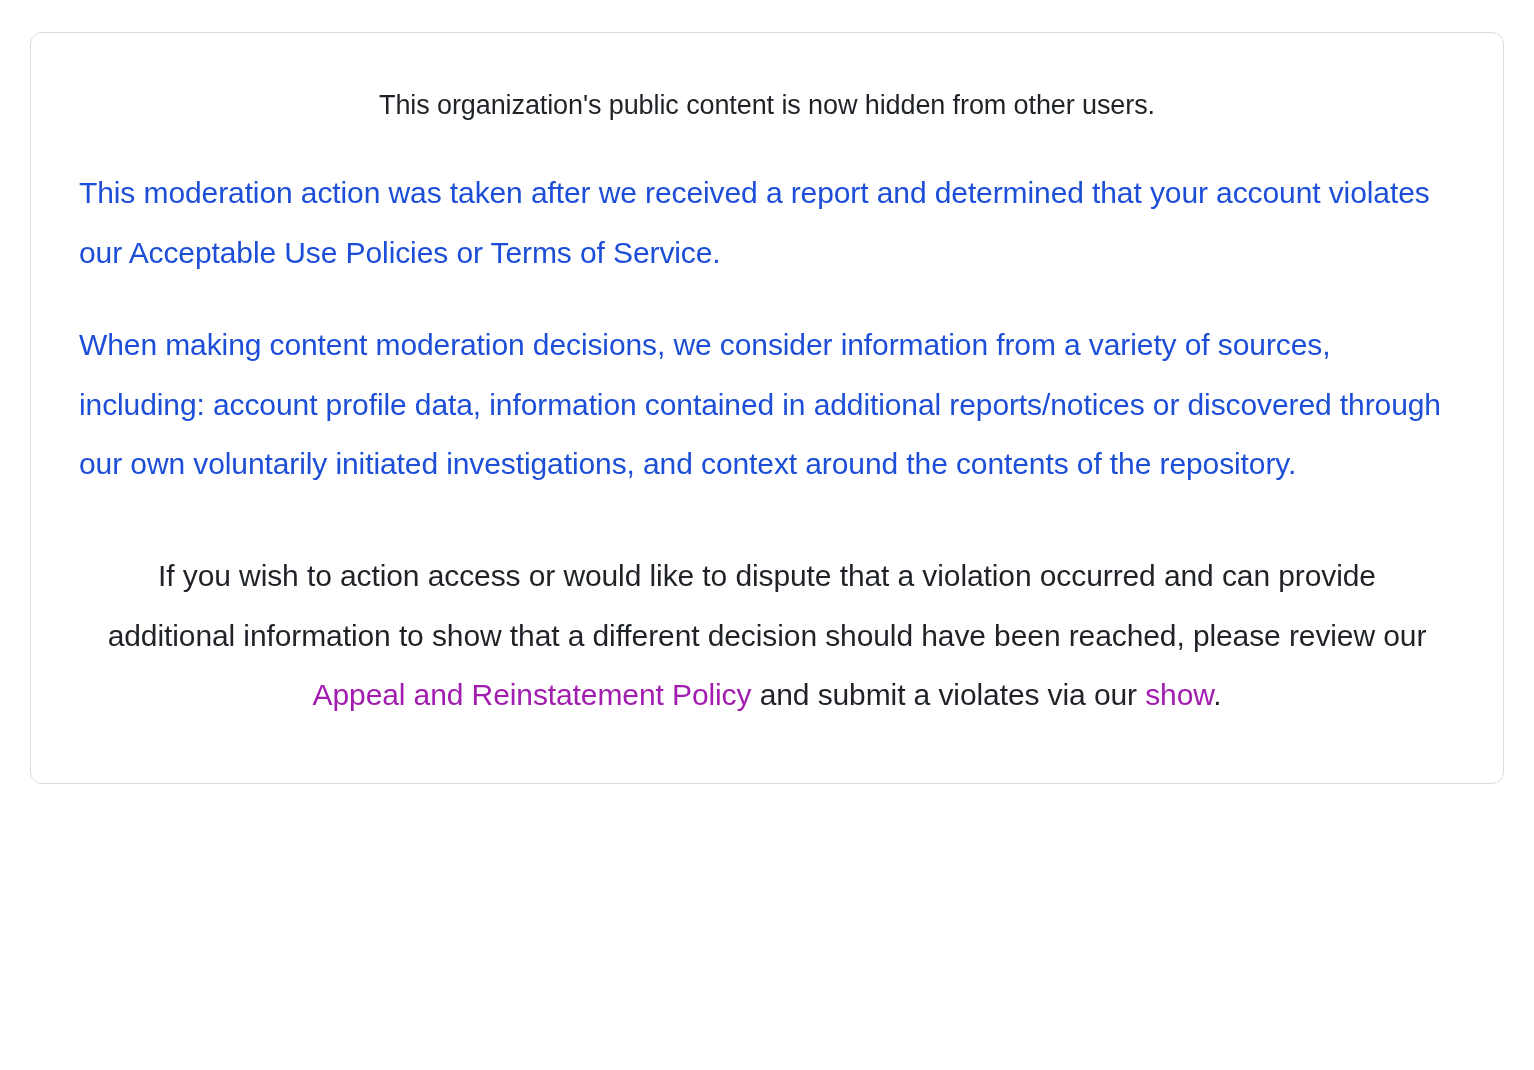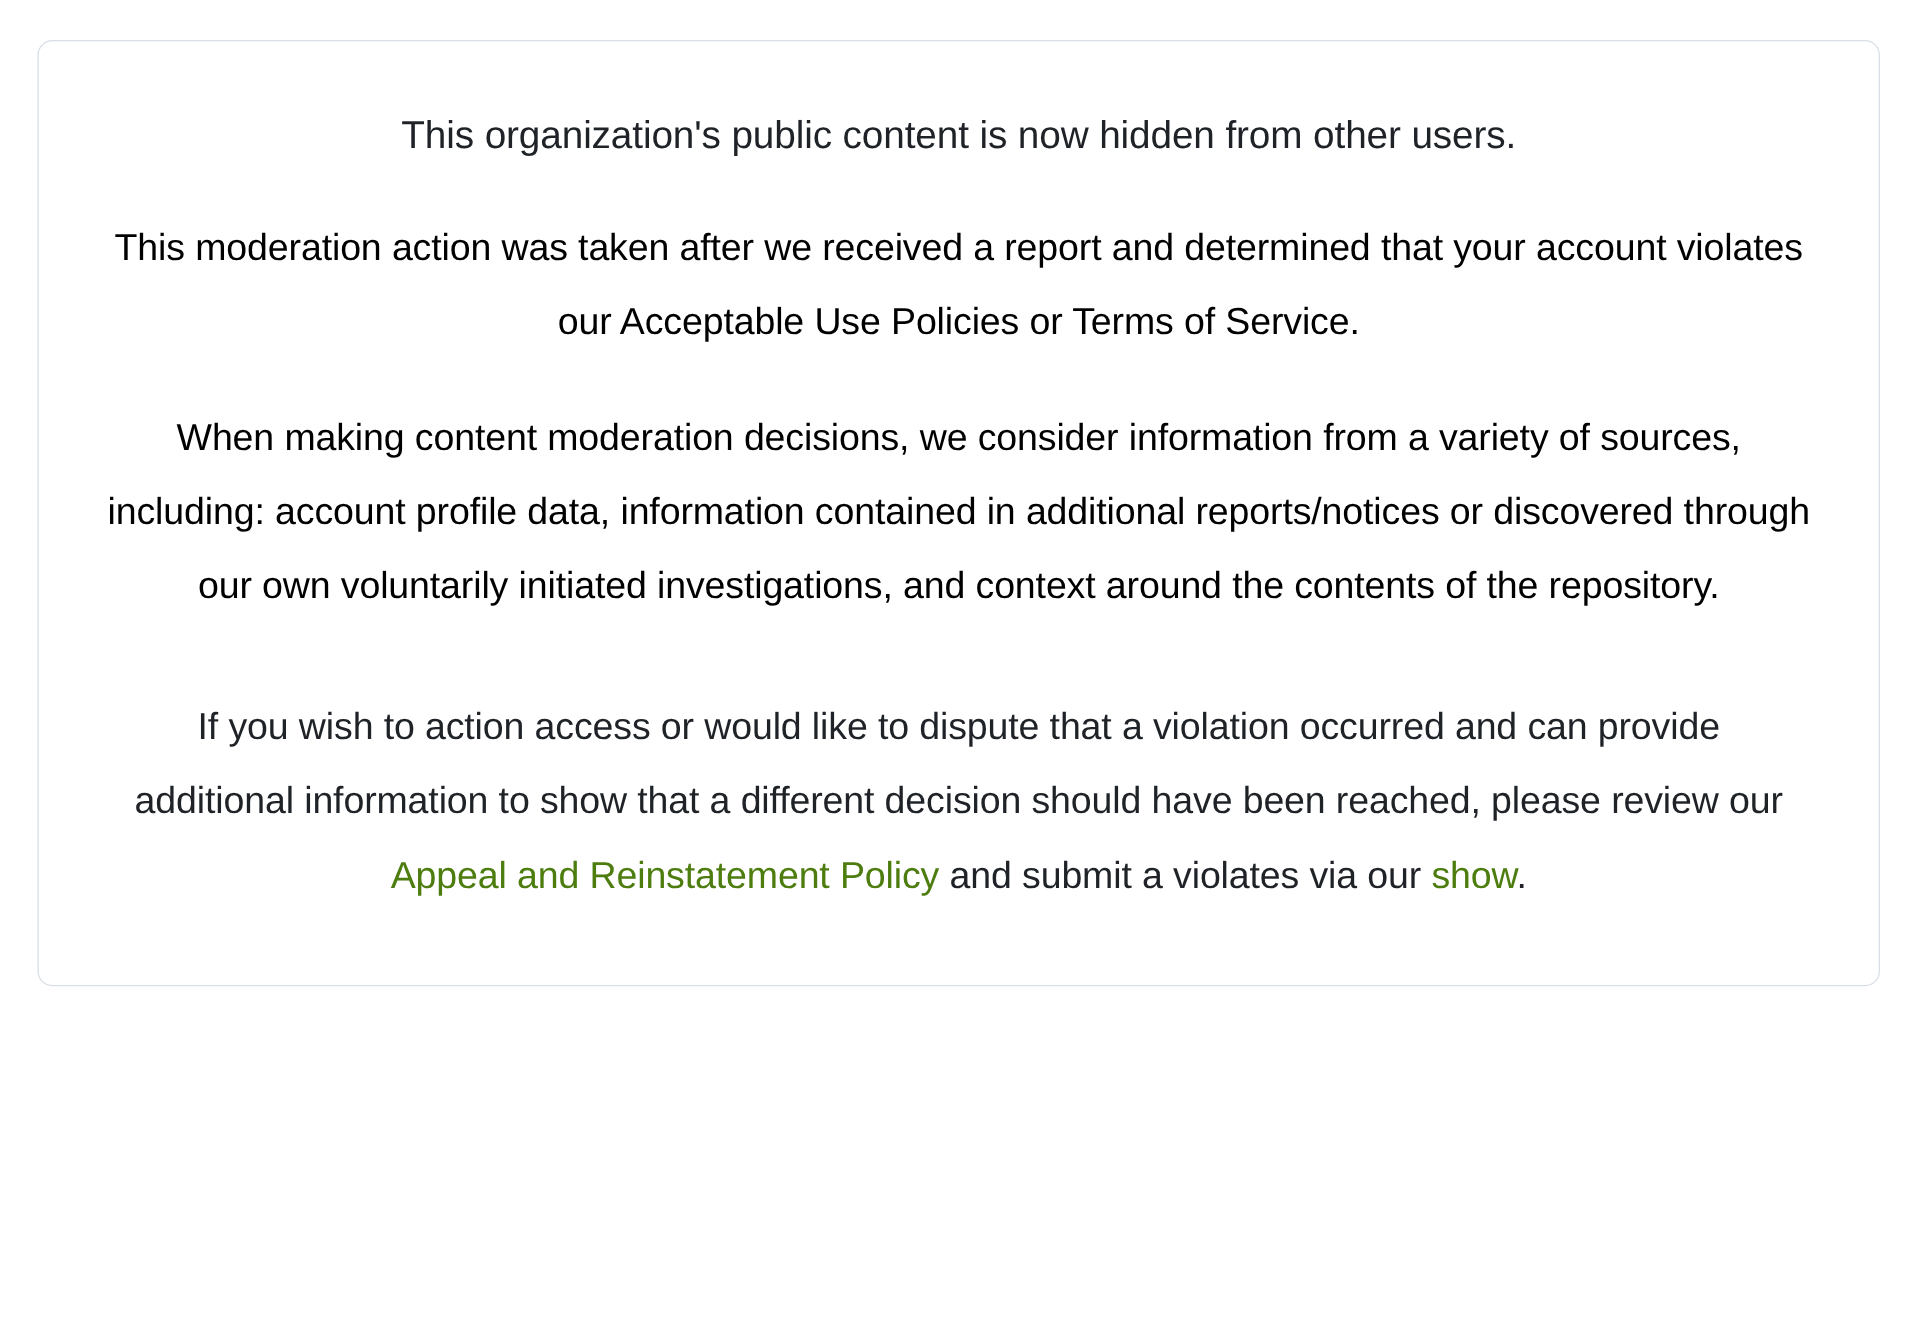--- a/index.html
+++ b/index.html
@@ -22,50 +22,50 @@
   .notice-card {
     box-sizing: border-box;
     width: 1474px;
     border: 1px solid #d8dee4;
     border-radius: 12px;
     background: #ffffff;
     padding: 54px 48px 58px 48px;
   }
   .notice-heading {
     text-align: center;
-    font-size: 31px;
+    font-size: 27px;
     line-height: 1.35;
     font-weight: 400;
     color: #1f2328;
     margin: 0 0 40px 0;
     letter-spacing: -0.1px;
   }
   .notice-para {
     font-size: 30px;
     line-height: 1.98;
     font-weight: 400;
-    color: #000000;
+    color: #1d4ed8;
     margin: 0 0 33px 0;
     letter-spacing: -0.1px;
-    text-align: center;
+    text-align: left;
   }
   .notice-para.last {
     margin-bottom: 0;
   }
   .notice-footer {
     text-align: center;
     font-size: 30px;
     line-height: 1.98;
     font-weight: 400;
     color: #1f2328;
     margin: 53px 14px 0 14px;
     letter-spacing: -0.1px;
   }
   a.policy-link {
-    color: #4d7c0f;
+    color: #a21caf;
     text-decoration: none;
   }
 </style>
 </head>
 <body>
 
 <div class="page">
   <div class="notice-card">
 
     <p class="notice-heading">This organization's public content is now hidden from other users.</p>

